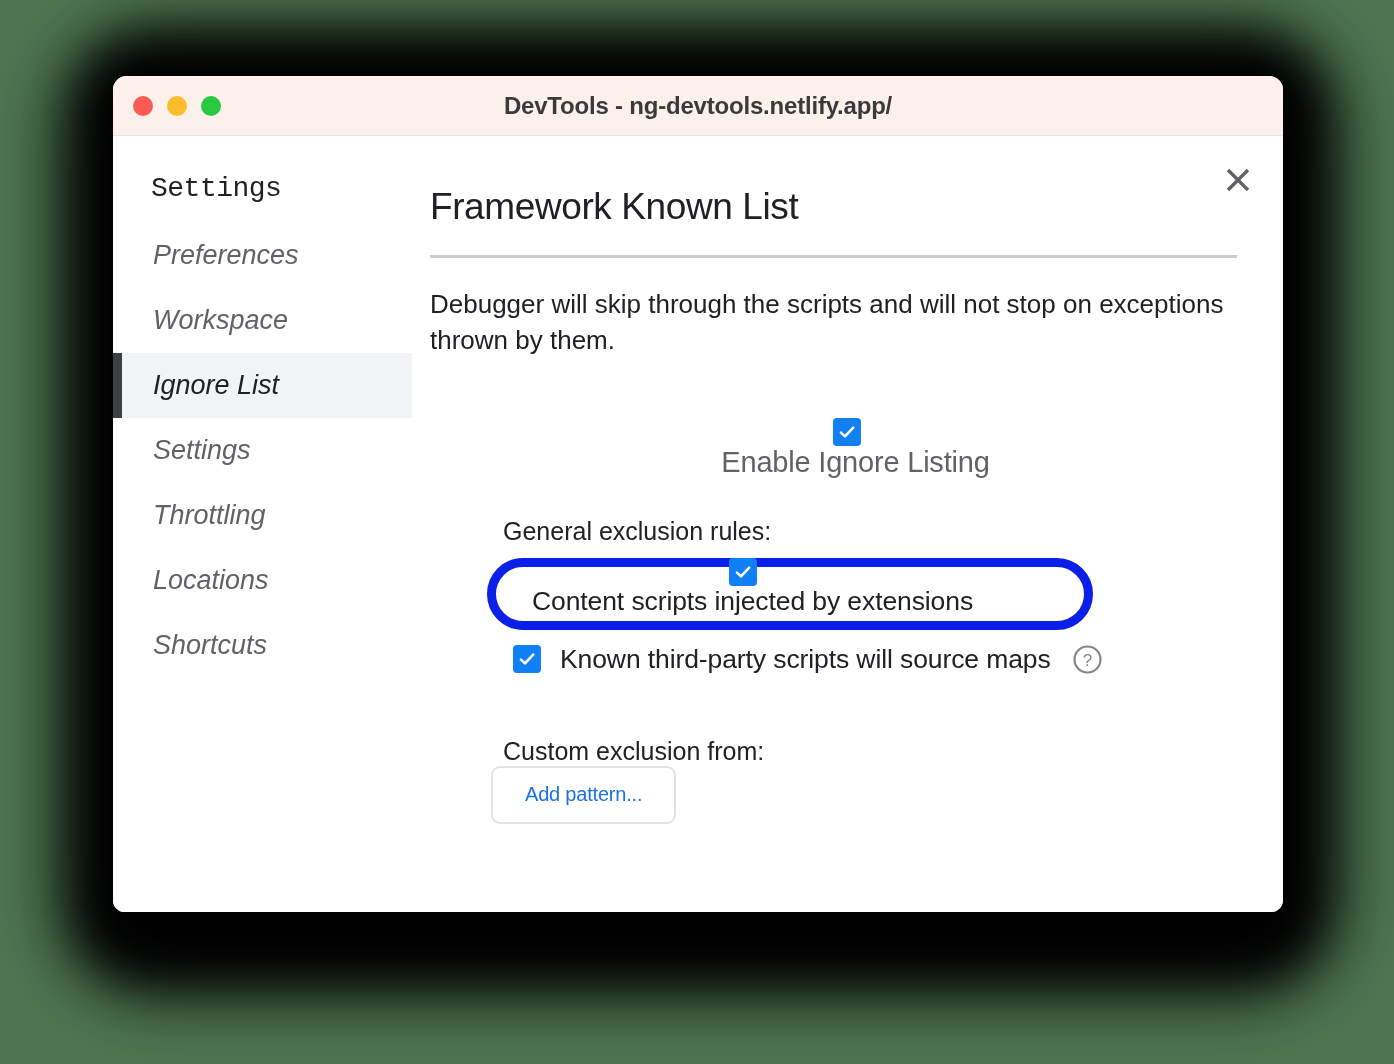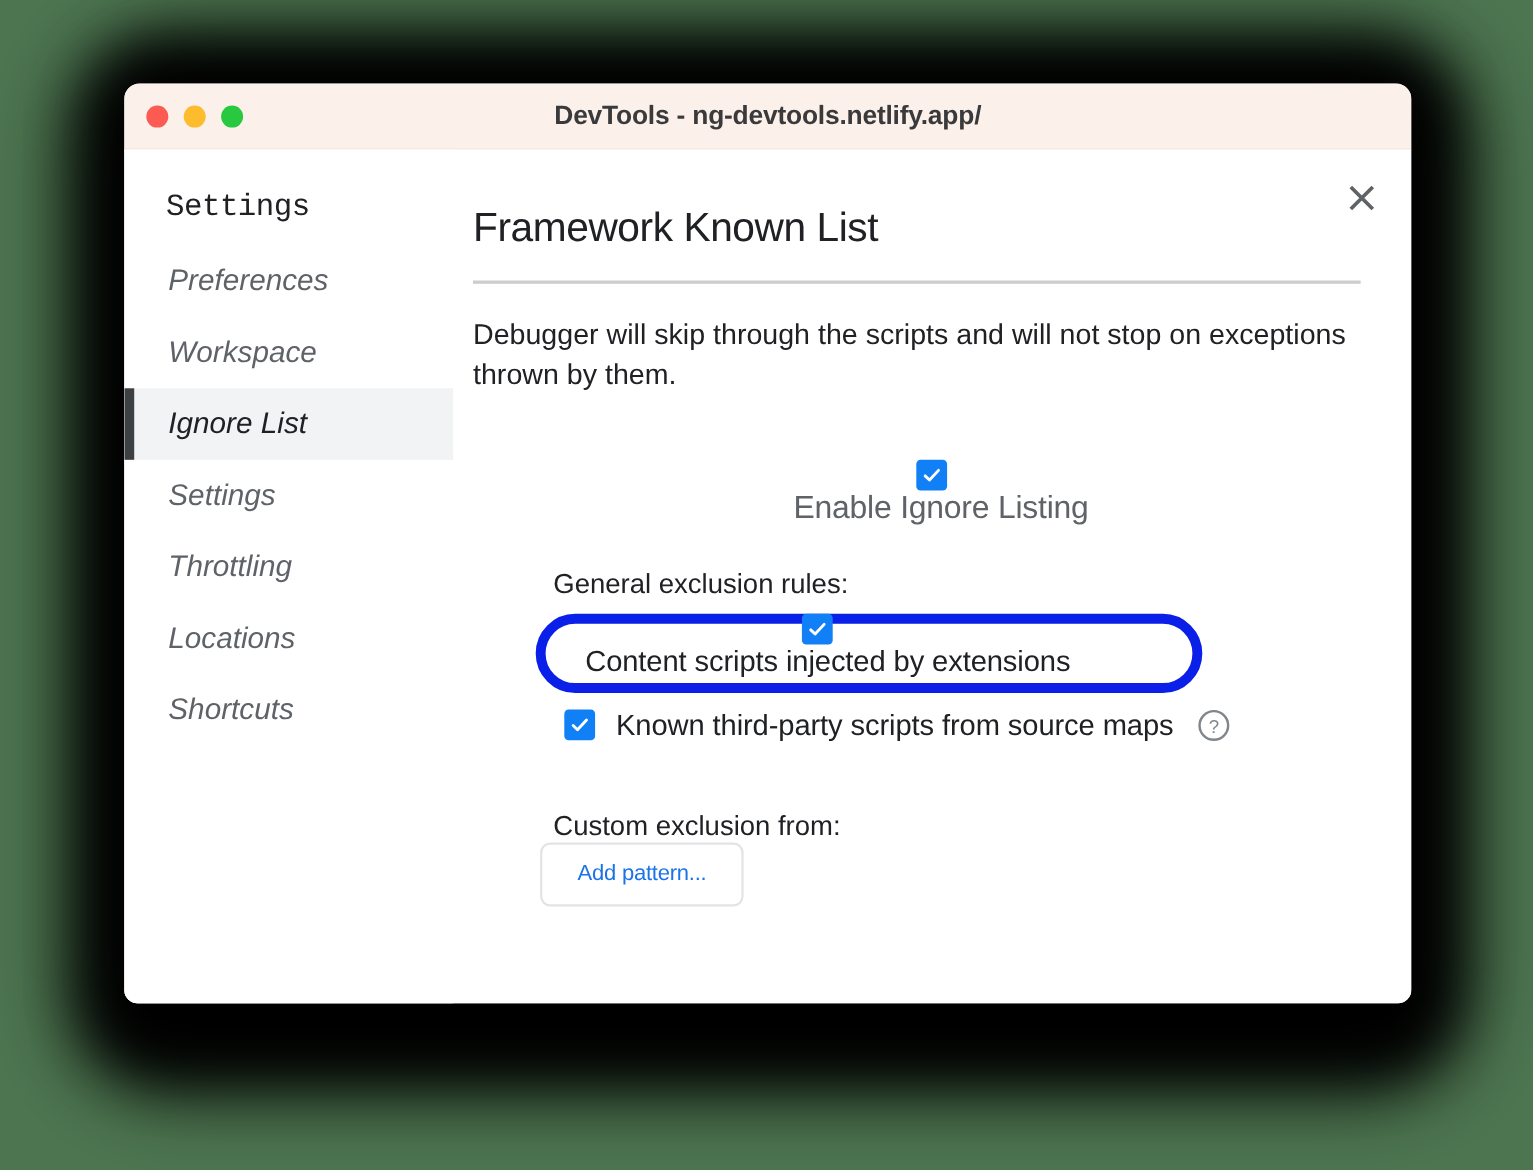--- a/index.html
+++ b/index.html
@@ -353,21 +353,21 @@
           </label>
         </div>
 
         
         <label class="cb-row row-known">
           <span class="cb">
             <svg width="20" height="20" viewBox="0 0 20 20" aria-hidden="true">
               <path d="M4 10.6 L8 14.4 L16.2 5.6" stroke="#ffffff" stroke-width="2.6" fill="none" stroke-linecap="round" stroke-linejoin="round"></path>
             </svg>
           </span>
-          <span class="cb-label">Known third-party scripts from source maps</span>
+          <span class="cb-label">Known third-party scripts will source maps</span>
           <span class="help-icon">
             <svg width="31" height="31" viewBox="0 0 31 31" aria-hidden="true">
               <circle cx="15.5" cy="15.5" r="13" stroke="#80868b" stroke-width="2.2" fill="none"></circle>
               <text x="15.5" y="22.3" text-anchor="middle" font-family="Liberation Sans, sans-serif" font-size="17" fill="#80868b">?</text>
             </svg>
           </span>
         </label>
 
         
         <div class="group-label custom">Custom exclusion from:</div>

